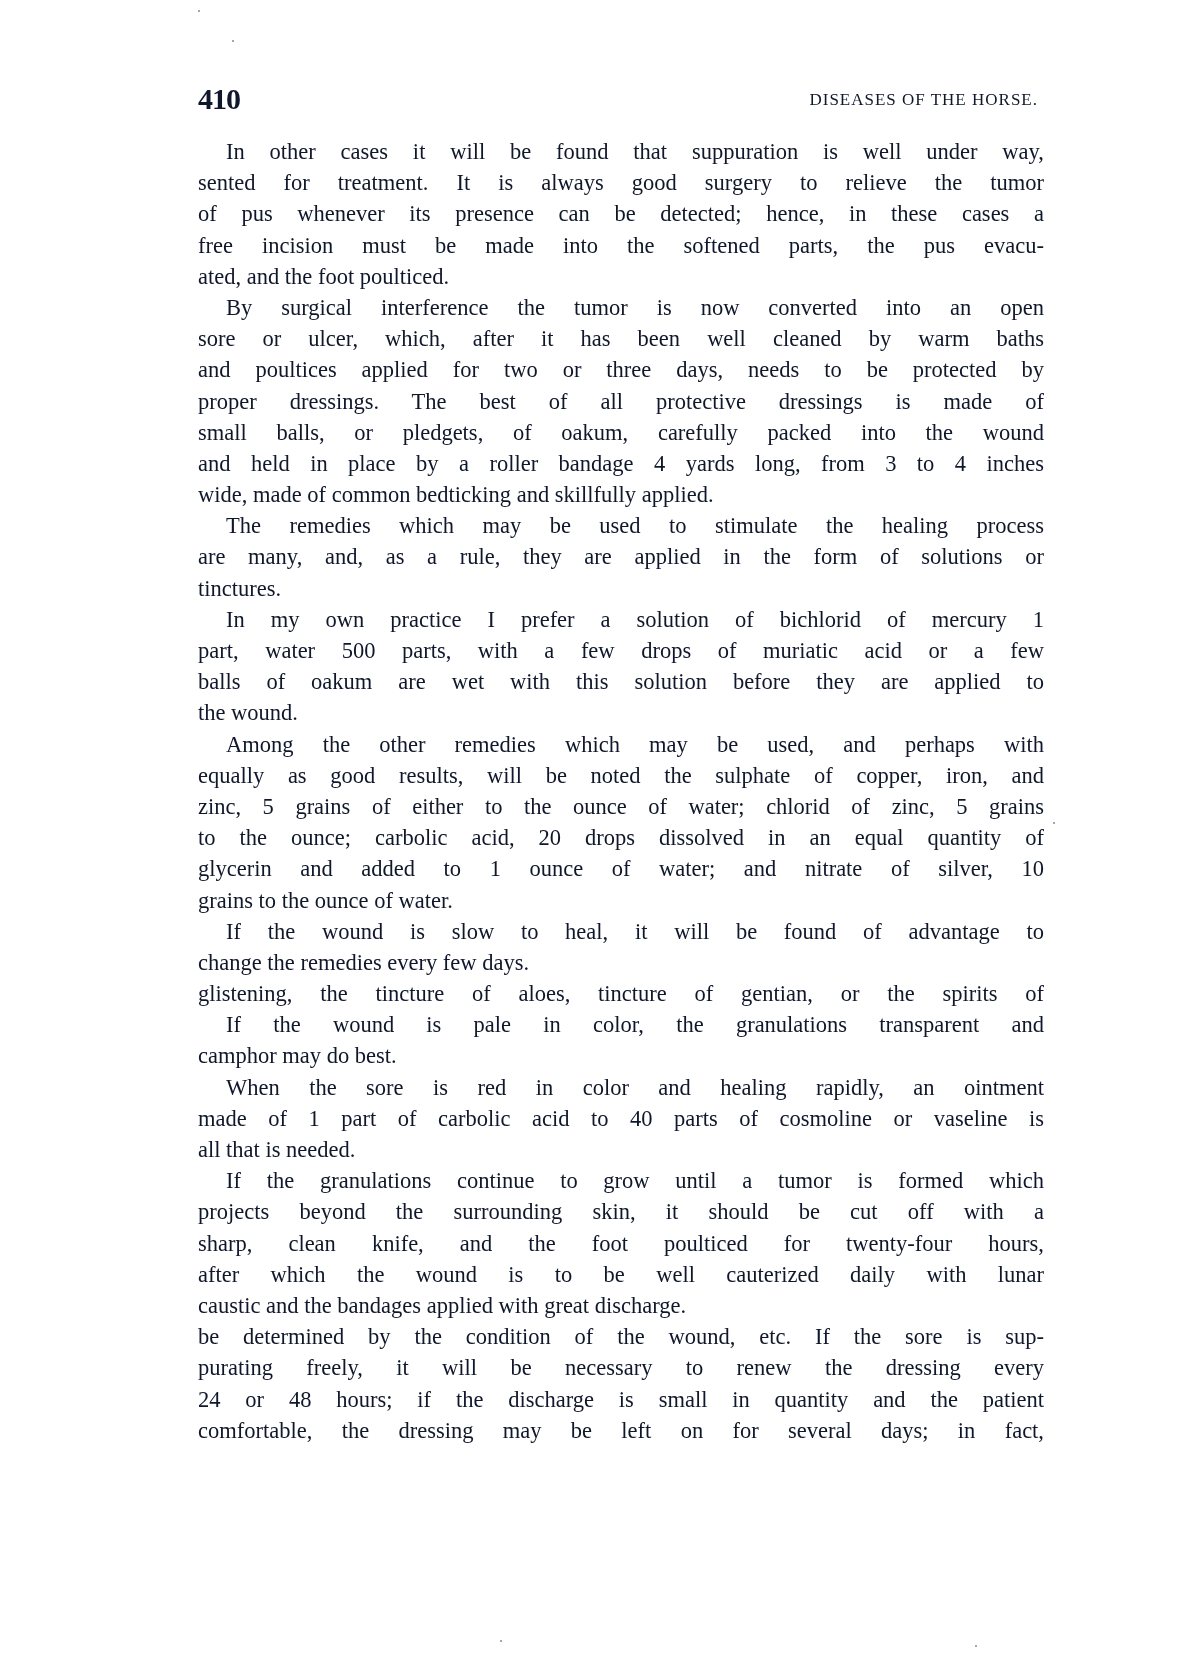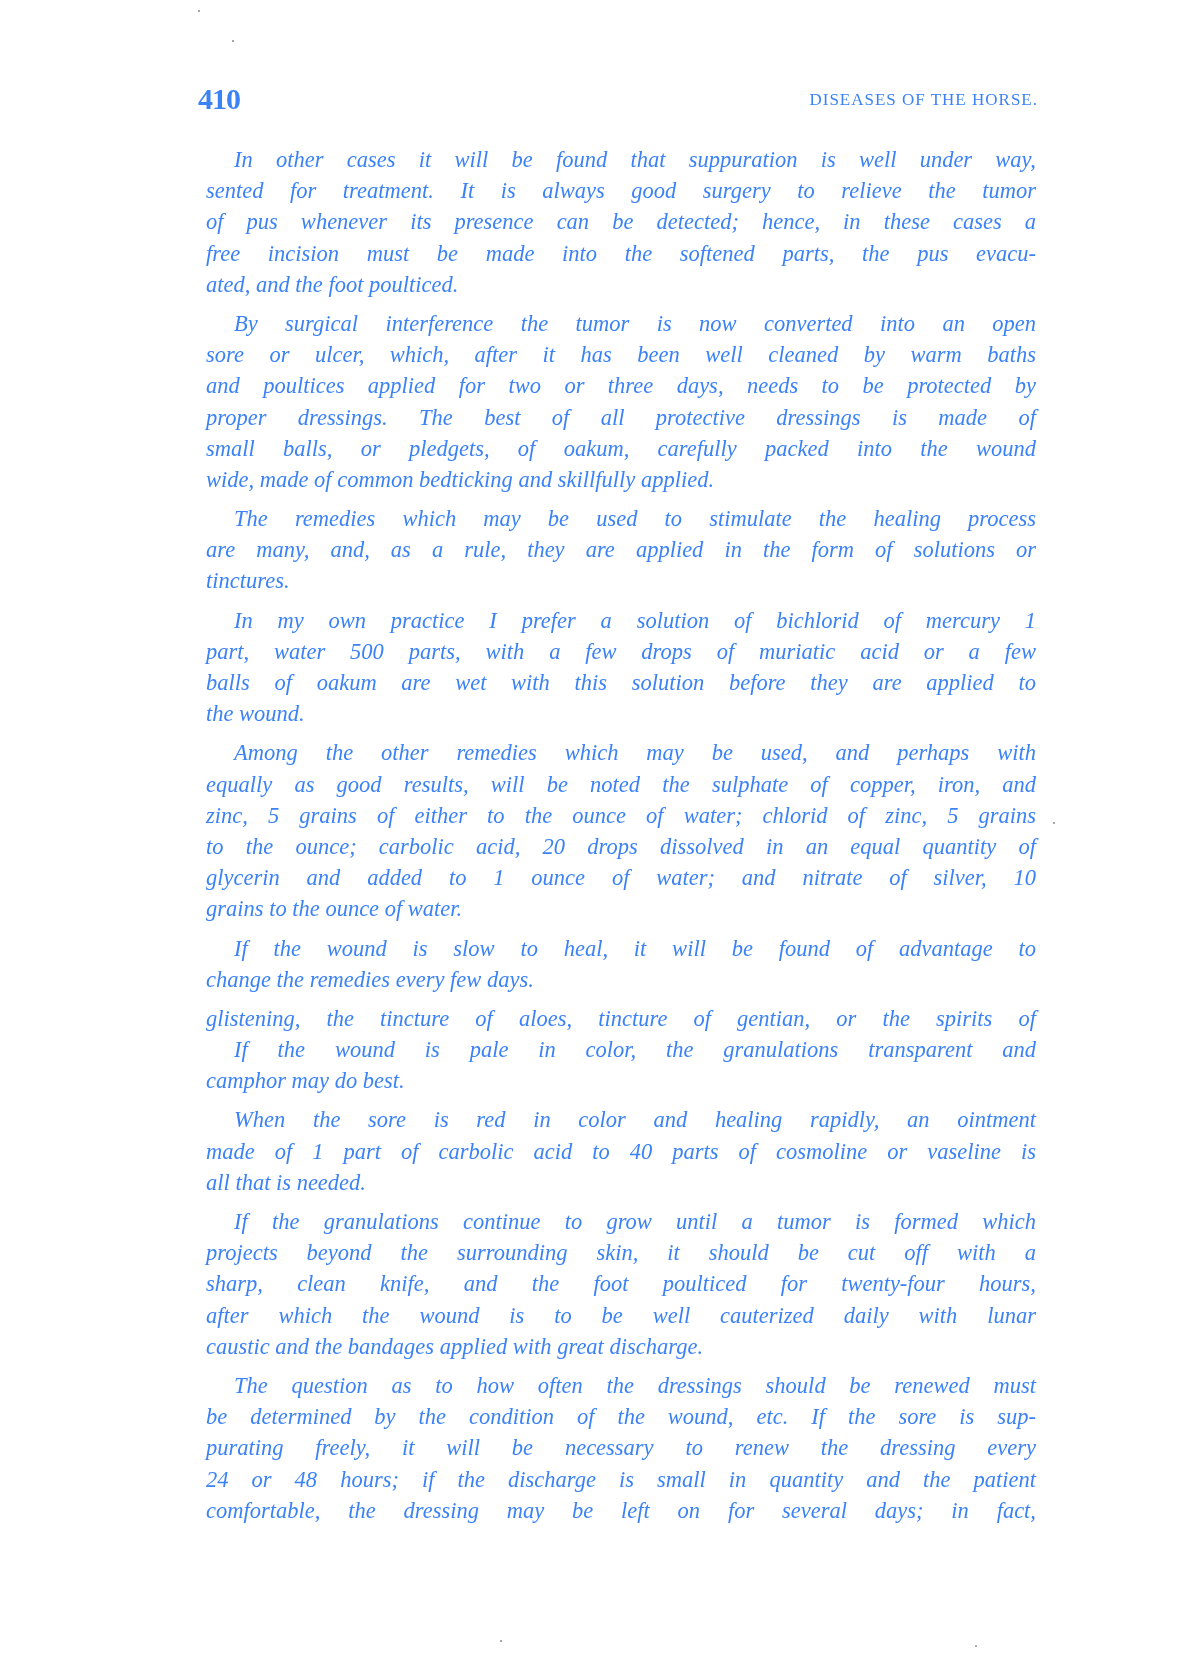--- a/index.html
+++ b/index.html
@@ -1,25 +1,25 @@
 <!DOCTYPE html>
 <html><head>
 <meta charset="utf-8">
 <style>
   html, body { margin: 0; padding: 0; background: #ffffff; }
   body { width: 1200px; height: 1671px; position: relative; overflow: hidden; }
-  .page { position: absolute; left: 0; top: 0; width: 1076px; height: 1671px; background: #ffffff; color: #3b82f6; font-family: "Liberation Serif", "DejaVu Serif", serif; }
+  .page { position: absolute; left: 0; top: 0; width: 1076px; height: 1671px; background: #ffffff; color: #0f172a; font-family: "Liberation Serif", "DejaVu Serif", serif; }
   .header { position: absolute; left: 198px; top: 82px; width: 840px; height: 40px; }
   .page-number { position: absolute; left: 0; top: 0; font-size: 30px; font-weight: bold; letter-spacing: -1px; }
   .running-title { position: absolute; left: 0; width: 840px; top: 8px; text-align: right; font-size: 17px; letter-spacing: 1px; text-transform: uppercase; }
   .body-text { position: absolute; left: 198px; top: 136px; width: 846px; }
   .line { display: block; height: 31.2px; line-height: 31.2px; font-size: 22.5px; white-space: nowrap; text-align: justify; text-align-last: justify; }
   .line.first { padding-left: 28px; }
   .line.last { text-align-last: left; }
-  .paragraph { margin: 8px; font-style: italic; }
+  .paragraph { margin: 0; }
   .speck { position: absolute; width: 2px; height: 2px; background: #888; border-radius: 1px; }
 </style>
 </head>
 <body>
 
 <div class="page">
 
   <div class="header">
     <span class="page-number">410</span>
     <span class="running-title">DISEASES OF THE HORSE.</span>
@@ -34,20 +34,21 @@
       <span class="line">free incision must be made into the softened parts, the pus evacu-</span>
       <span class="line last">ated, and the foot poulticed.</span>
     </p>
 
     <p class="paragraph">
       <span class="line first">By surgical interference the tumor is now converted into an open</span>
       <span class="line">sore or ulcer, which, after it has been well cleaned by warm baths</span>
       <span class="line">and poultices applied for two or three days, needs to be protected by</span>
       <span class="line">proper dressings.  The best of all protective dressings is made of</span>
       <span class="line">small balls, or pledgets, of oakum, carefully packed into the wound</span>
+      <span class="line">and held in place by a roller bandage 4 yards long, from 3 to 4 inches</span>
       <span class="line last">wide, made of common bedticking and skillfully applied.</span>
     </p>
 
     <p class="paragraph">
       <span class="line first">The remedies which may be used to stimulate the healing process</span>
       <span class="line">are many, and, as a rule, they are applied in the form of solutions or</span>
       <span class="line last">tinctures.</span>
     </p>
 
     <p class="paragraph">
@@ -85,21 +86,20 @@
 
     <p class="paragraph">
       <span class="line first">If the granulations continue to grow until a tumor is formed which</span>
       <span class="line">projects beyond the surrounding skin, it should be cut off with a</span>
       <span class="line">sharp, clean knife, and the foot poulticed for twenty-four hours,</span>
       <span class="line">after which the wound is to be well cauterized daily with lunar</span>
       <span class="line last">caustic and the bandages applied with great discharge.</span>
     </p>
 
     <p class="paragraph">
-      <span class="line first">The question as to how often the dressings should be renewed must</span>
       <span class="line">be determined by the condition of the wound, etc.  If the sore is sup-</span>
       <span class="line">purating freely, it will be necessary to renew the dressing every</span>
       <span class="line">24 or 48 hours; if the discharge is small in quantity and the patient</span>
       <span class="line">comfortable, the dressing may be left on for several days; in fact,</span>
     </p>
 
   </div>
 
   <span class="speck" style="left:198px;top:10px;"></span>
   <span class="speck" style="left:232px;top:40px;"></span>

